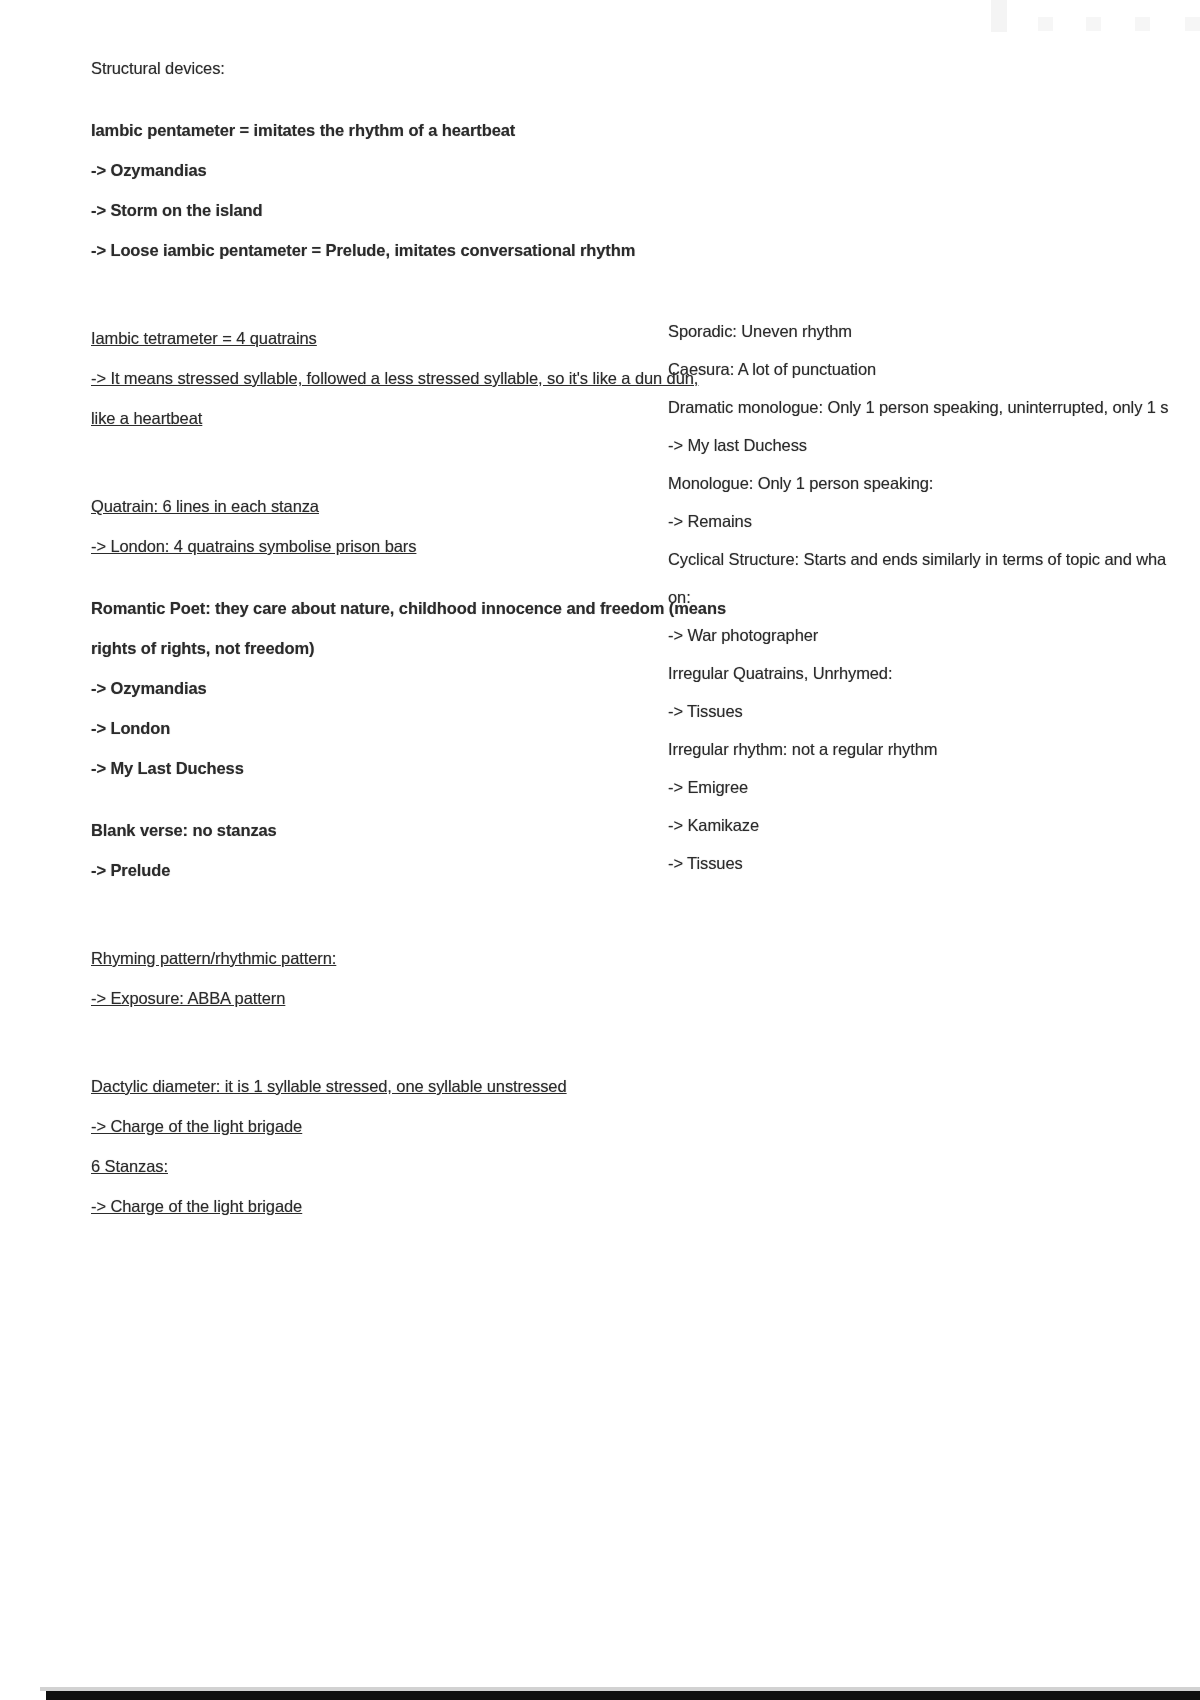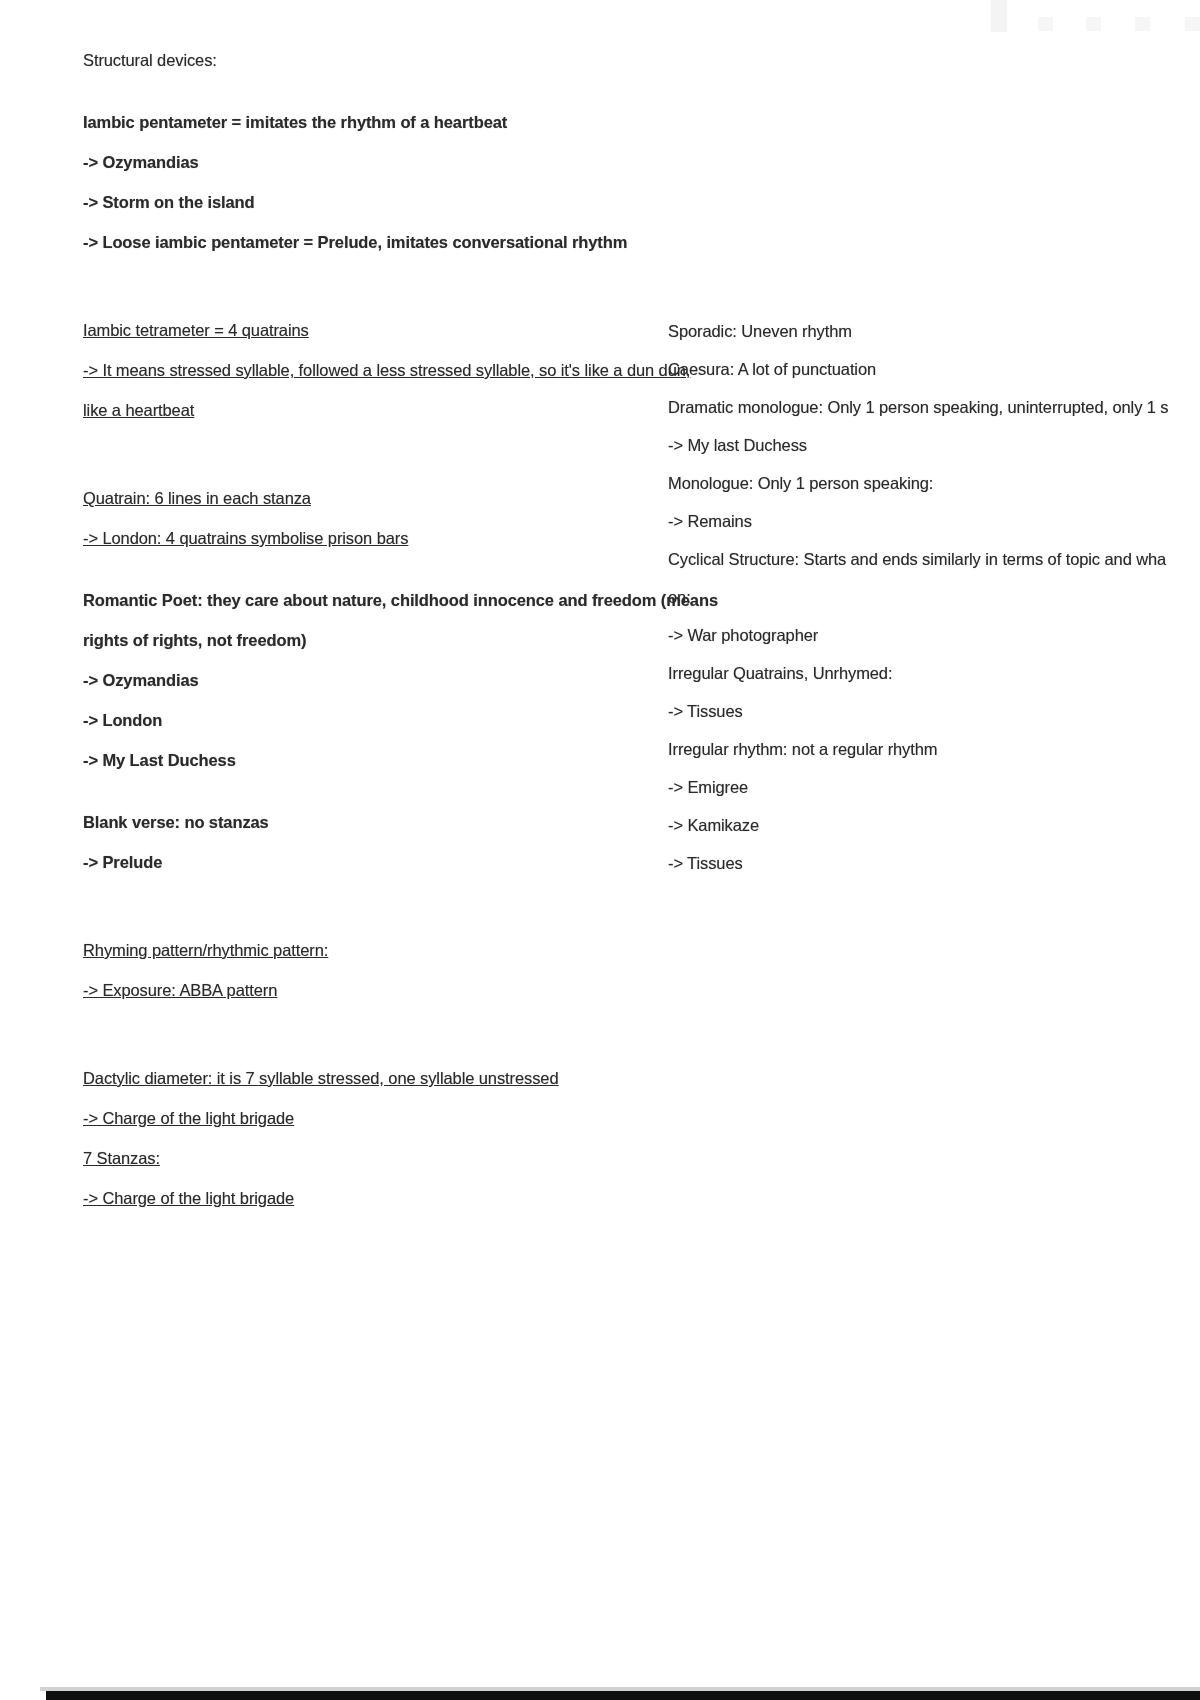--- a/index.html
+++ b/index.html
@@ -20,21 +20,21 @@
     text-shadow: 0 0 1px rgba(50,50,50,0.45);
   }
   .col .line {
     white-space: nowrap;
     line-height: 40px;
     height: 40px;
   }
   .col.left  { left: 83px;  top: 40px;  width: 560px; }
   .col.right { left: 668px; top: 312px; width: 600px; }
   .col.right .line { line-height: 38px; height: 38px; }
-  .block { margin: 0; }
+  .block { margin: 8px; }
   .block.gap-small { margin-top: 22px; font-weight: bold; }
   .block.gap-large { margin-top: 48px; text-decoration: underline; }
   
   .smudge-strip {
     position: absolute; left: 991px; top: 0; width: 16px; height: 32px;
     background: #f4f4f4;
   }
   .smudge-sq {
     position: absolute; top: 17px; width: 15px; height: 14px;
     background: #f6f6f6;
@@ -89,23 +89,23 @@
       </div>
       <div class="block gap-small">
         <div class="line">Blank verse: no stanzas</div>
         <div class="line">-&gt; Prelude</div>
       </div>
       <div class="block gap-large">
         <div class="line">Rhyming pattern/rhythmic pattern:</div>
         <div class="line">-&gt; Exposure: ABBA pattern</div>
       </div>
       <div class="block gap-large">
-        <div class="line">Dactylic diameter: it is 7 syllable stressed, one syllable unstressed</div>
+        <div class="line">Dactylic diameter: it is 1 syllable stressed, one syllable unstressed</div>
         <div class="line">-&gt; Charge of the light brigade</div>
-        <div class="line">7 Stanzas:</div>
+        <div class="line">6 Stanzas:</div>
         <div class="line">-&gt; Charge of the light brigade</div>
       </div>
     </div>
 
   <div class="col right" id="right-col">
       <div class="line">Sporadic: Uneven rhythm</div>
       <div class="line">Caesura: A lot of punctuation</div>
       <div class="line">Dramatic monologue: Only 1 person speaking, uninterrupted, only 1 s</div>
       <div class="line">-&gt; My last Duchess</div>
       <div class="line">Monologue: Only 1 person speaking:</div>

